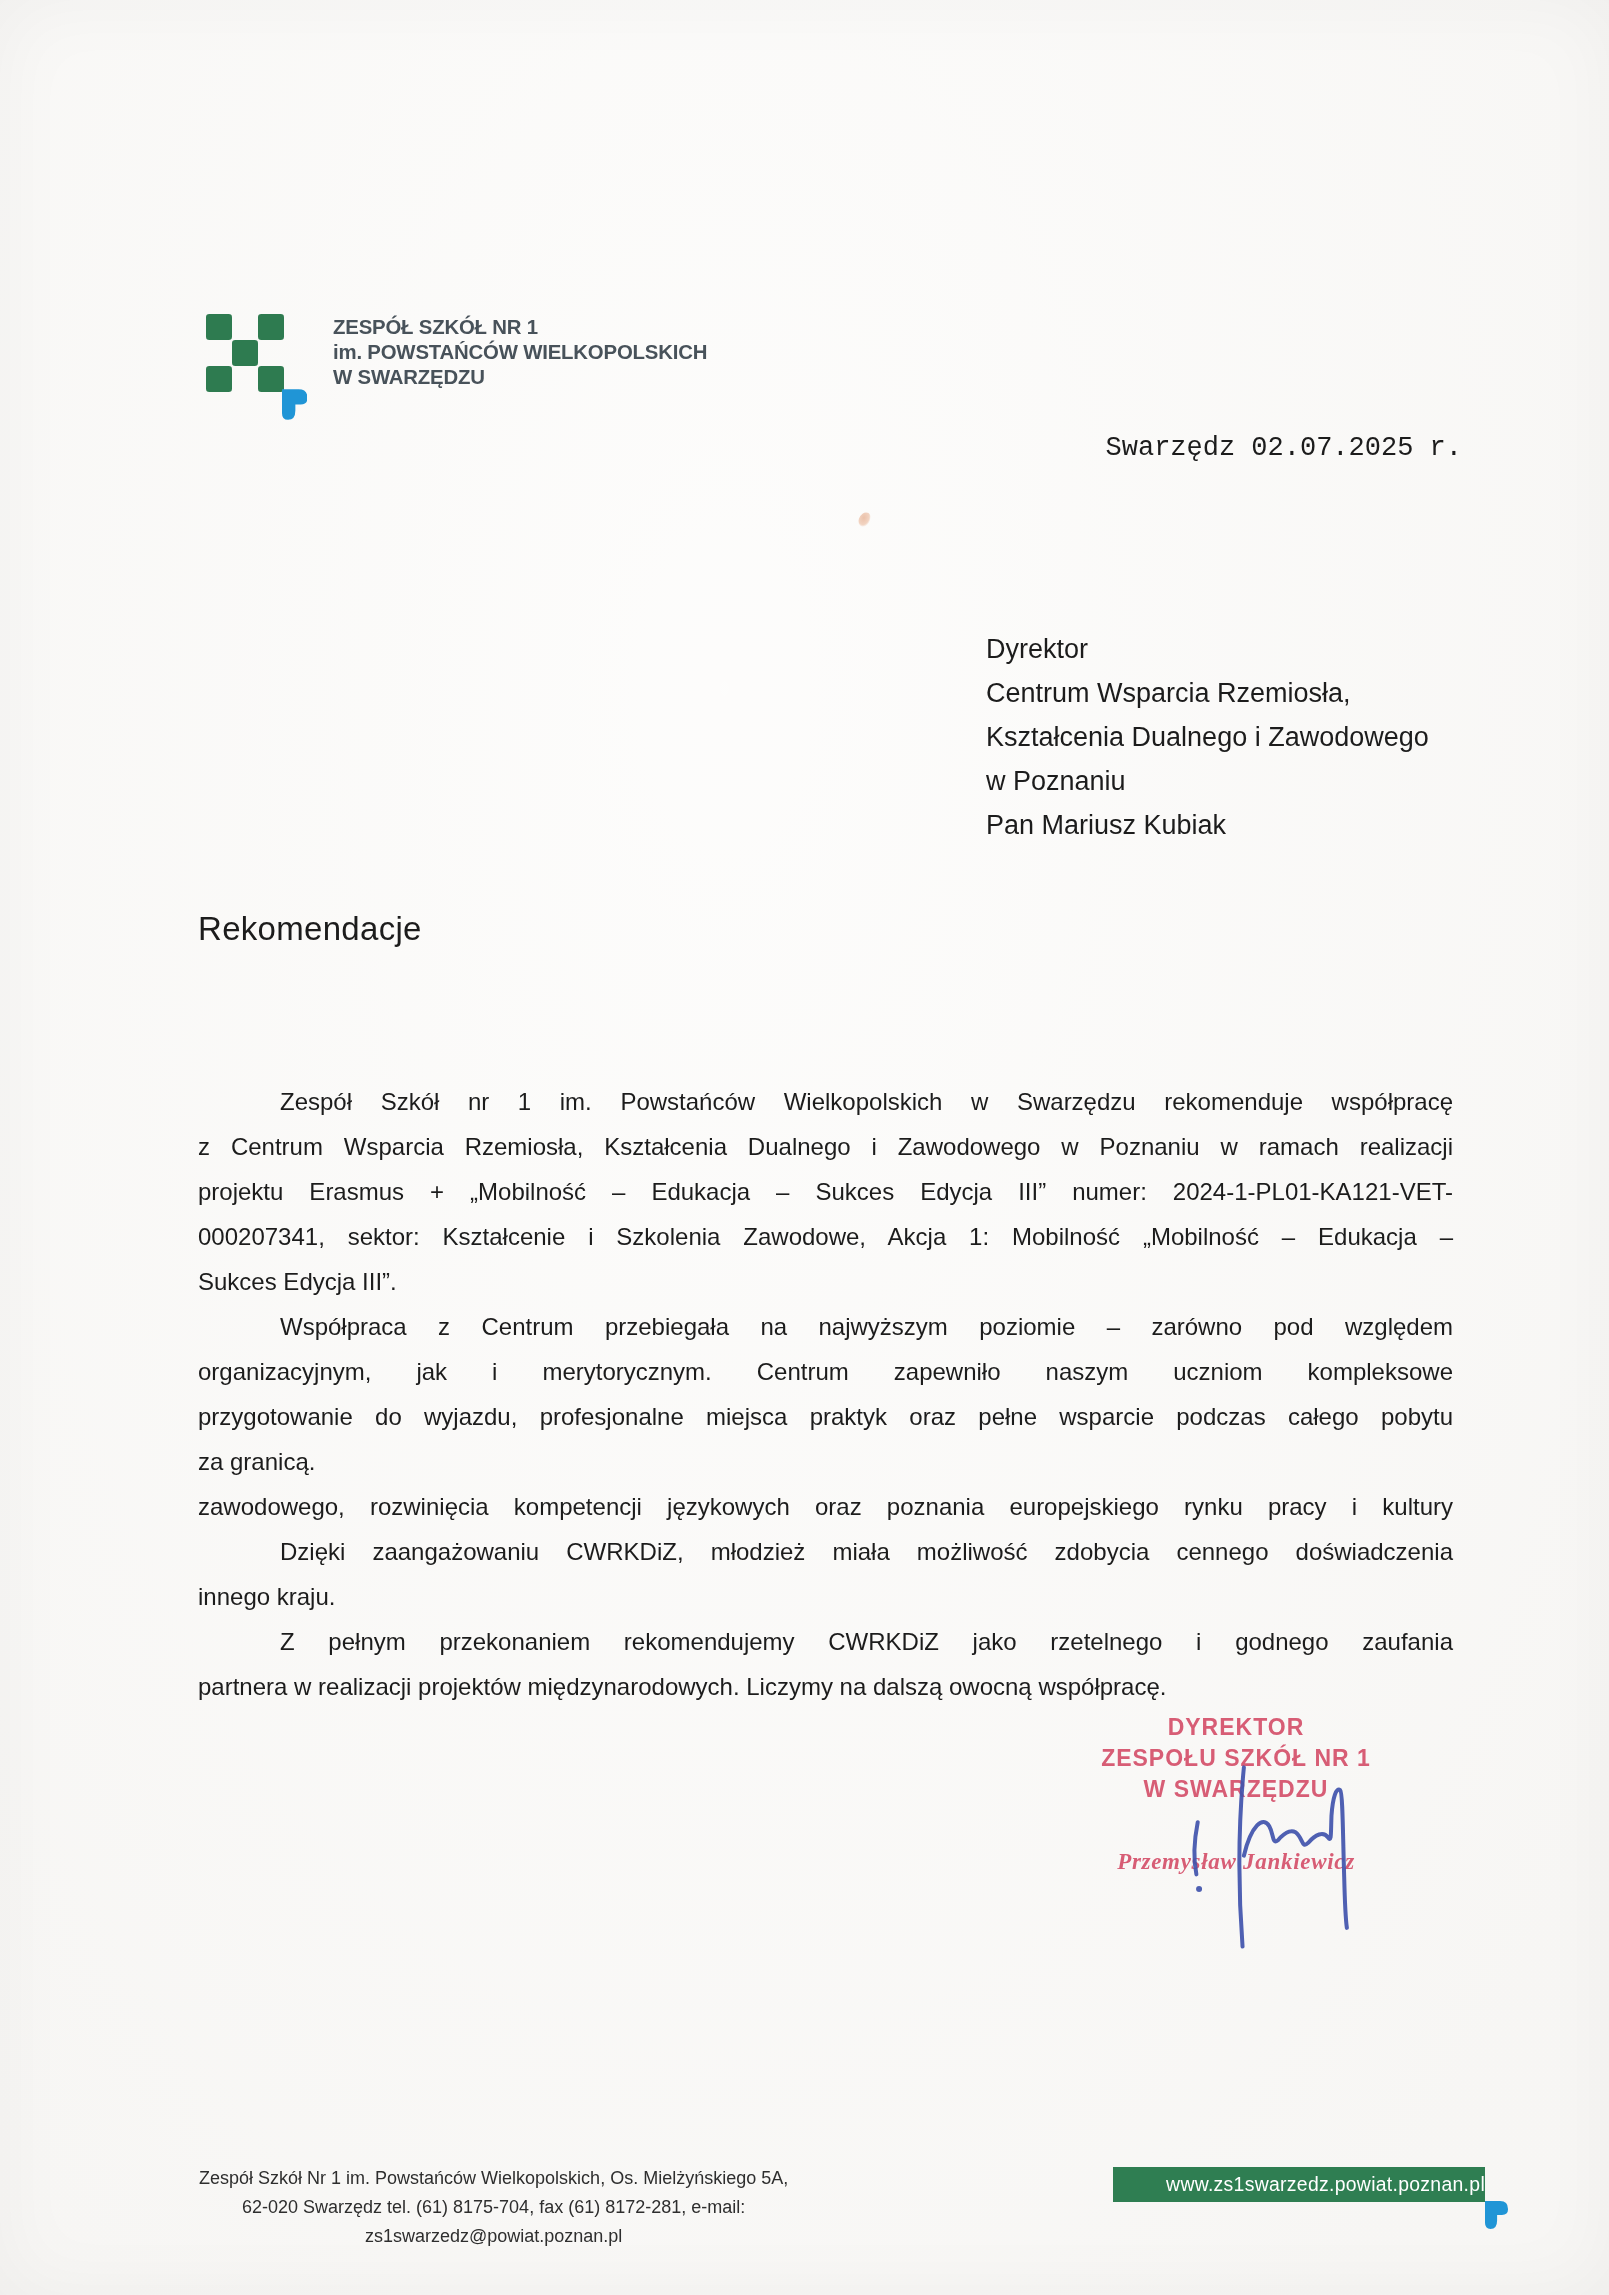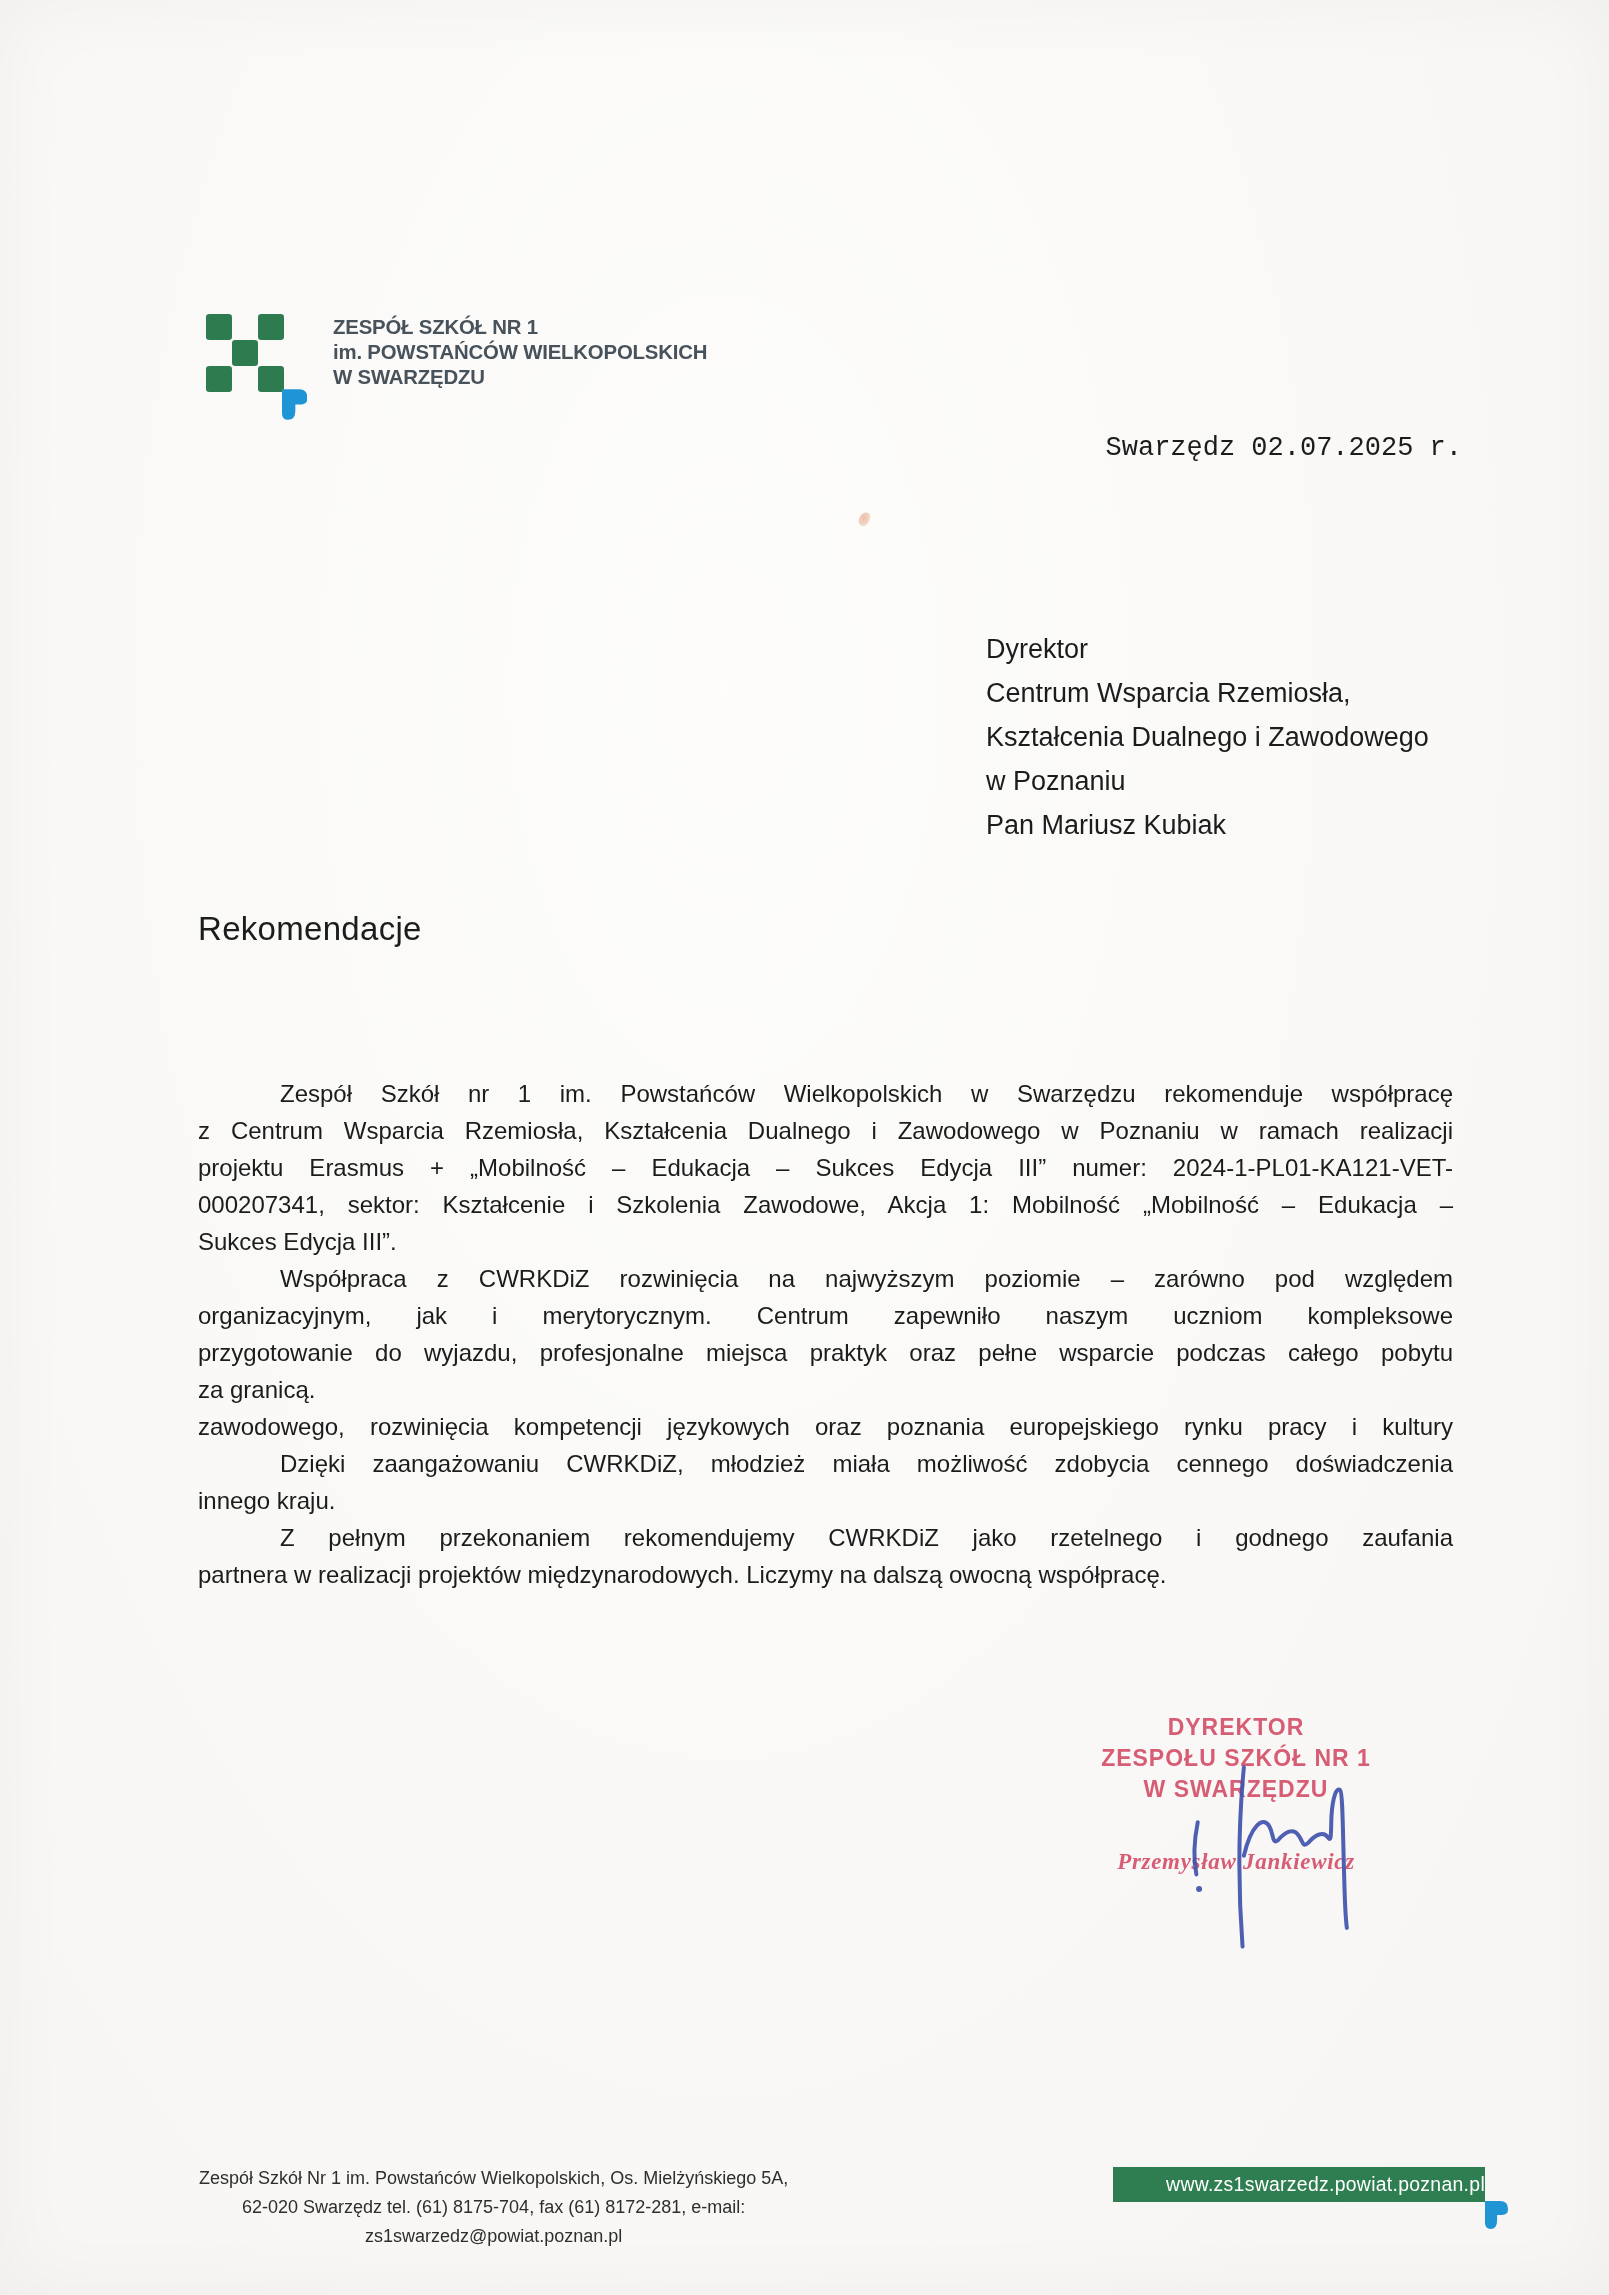--- a/index.html
+++ b/index.html
@@ -24,21 +24,21 @@
     color:var(--logo_text,#48525a);letter-spacing:-0.2px;transform:scaleX(.97);transform-origin:left top;white-space:nowrap;}
 
   
   .date{position:absolute;left:207px;top:433px;width:1255px;text-align:right;font-size:27px;font-family:Liberation Mono, monospace;}
   .addressee{position:absolute;left:986px;top:627px;font-size:27px;line-height:44px;white-space:nowrap;}
   .title{position:absolute;left:198px;top:910px;width:1255px;text-align:left;font-size:33px;letter-spacing:0.3px;}
 
   
   .body-block{position:absolute;left:198px;top:1075px;width:1255px;font-size:24px;}
   .para{margin:0;}
-  .bline{line-height:37px;text-align:justify;text-align-last:justify;}
+  .bline{line-height:37px;text-align:justify;text-align-last:justify;margin-top:8px;}
   .bline.first{text-indent:82px;}
   .bline.lastline{text-align-last:left;}
 
   
   .stamp{position:absolute;left:1089px;top:1712px;width:294px;text-align:center;
     color:var(--stamp_red,#d5506b);font-weight:700;font-size:23px;line-height:31px;letter-spacing:1px;opacity:.92;}
   .stamp-name{margin-top:41px;font-family:"Liberation Serif",serif;font-style:italic;font-size:23px;letter-spacing:0.7px;font-weight:700;white-space:nowrap;}
   .signature{position:absolute;left:1175px;top:1750px;color:var(--signature_blue,#4154ad);opacity:.92;}
 
   
@@ -89,21 +89,21 @@
 
   <div class="body-block">
       <div class="para">
         <div class="bline first">Zespół Szkół nr 1 im. Powstańców Wielkopolskich w Swarzędzu rekomenduje współpracę</div>
         <div class="bline">z Centrum Wsparcia Rzemiosła, Kształcenia Dualnego i Zawodowego w Poznaniu w ramach realizacji</div>
         <div class="bline">projektu Erasmus + „Mobilność – Edukacja – Sukces Edycja III” numer: 2024-1-PL01-KA121-VET-</div>
         <div class="bline">000207341, sektor: Kształcenie i Szkolenia Zawodowe, Akcja 1: Mobilność „Mobilność – Edukacja –</div>
         <div class="bline lastline">Sukces Edycja III”.</div>
       </div>
       <div class="para">
-        <div class="bline first">Współpraca z CWRKDiZ rozwinięcia na najwyższym poziomie – zarówno pod względem</div>
+        <div class="bline first">Współpraca z Centrum przebiegała na najwyższym poziomie – zarówno pod względem</div>
         <div class="bline">organizacyjnym, jak i merytorycznym. Centrum zapewniło naszym uczniom kompleksowe</div>
         <div class="bline">przygotowanie do wyjazdu, profesjonalne miejsca praktyk oraz pełne wsparcie podczas całego pobytu</div>
         <div class="bline lastline">za granicą.</div>
       </div>
       <div class="para">
         <div class="bline">zawodowego, rozwinięcia kompetencji językowych oraz poznania europejskiego rynku pracy i kultury</div>
         <div class="bline first">Dzięki zaangażowaniu CWRKDiZ, młodzież miała możliwość zdobycia cennego doświadczenia</div>
         <div class="bline lastline">innego kraju.</div>
       </div>
       <div class="para">

